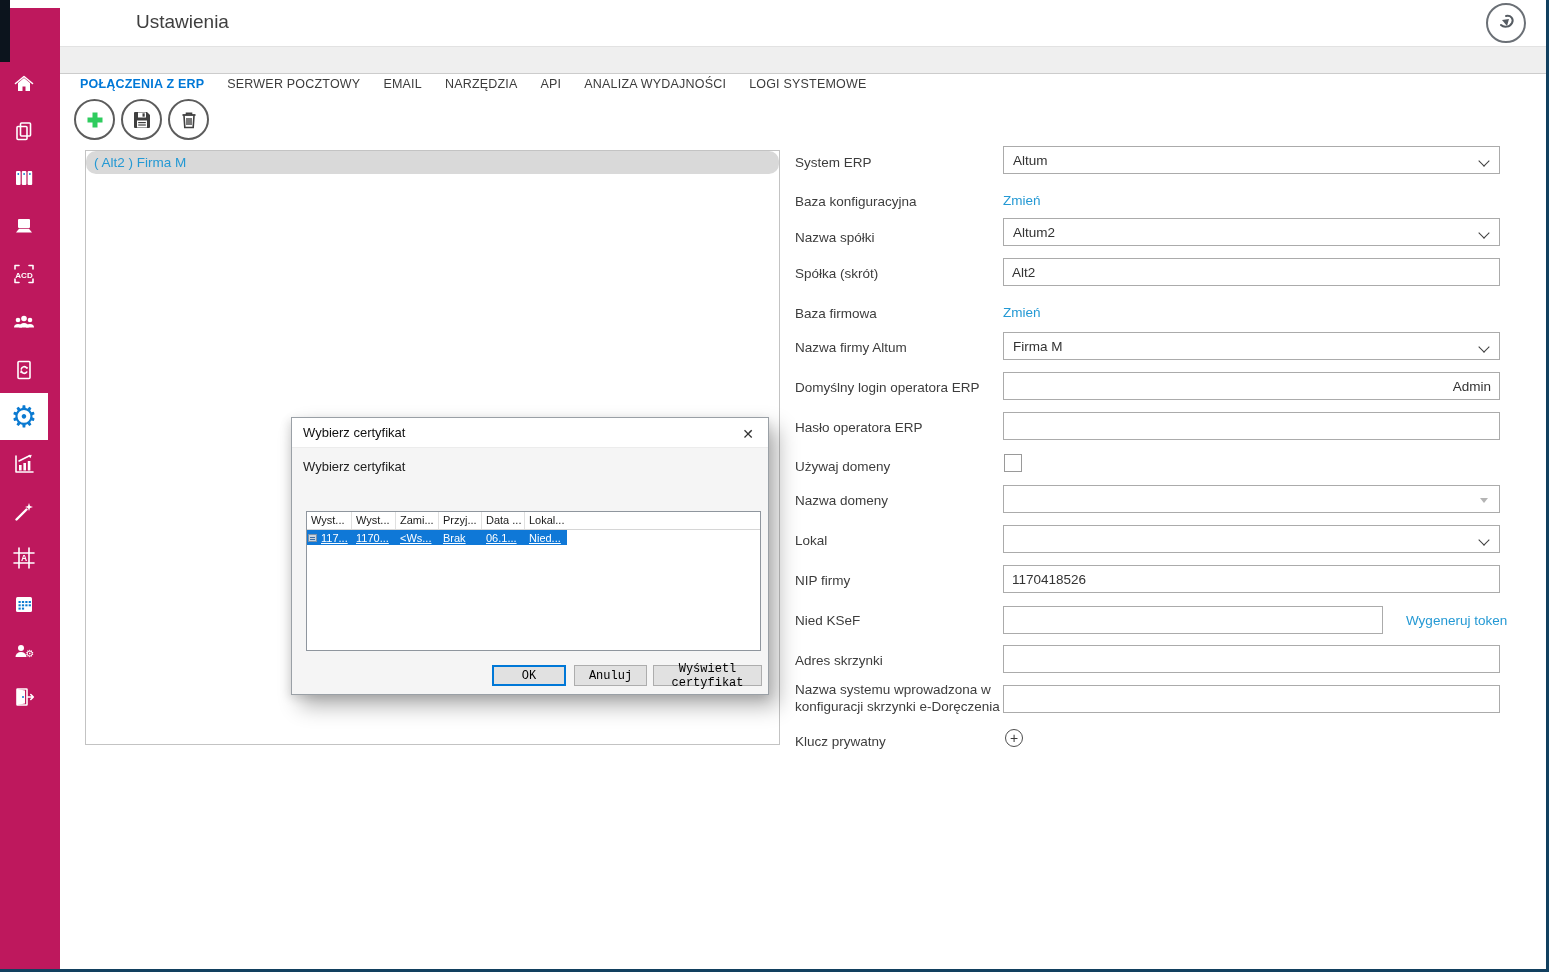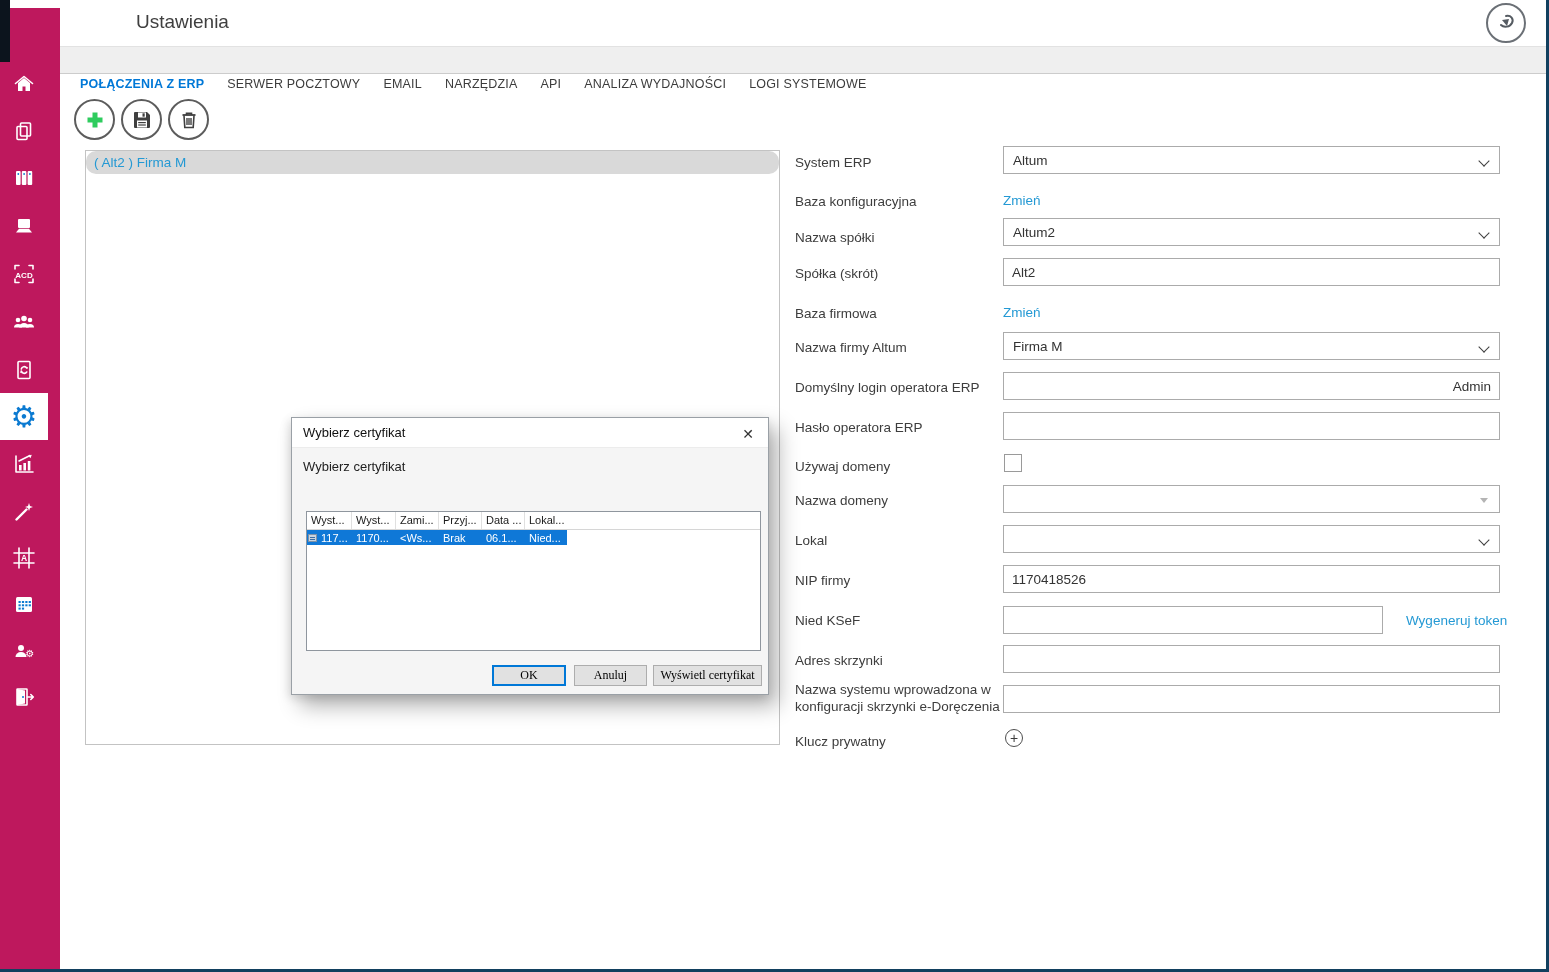--- a/index.html
+++ b/index.html
@@ -67,25 +67,25 @@
   .dlg-title{position:absolute;left:11px;top:7px;font-size:13px;color:#111;}
   .dlg-close{position:absolute;right:8px;top:5px;width:24px;height:22px;display:flex;align-items:center;justify-content:center;
     font-size:14px;color:#333;cursor:pointer;}
   .dlg-label{position:absolute;left:11px;top:41px;font-size:13px;color:#222;}
   .cert-table{position:absolute;left:14px;top:93px;width:455px;height:140px;background:#fff;
     border:1px solid #8f969e;box-sizing:border-box;}
   .ct-header{display:flex;height:17px;border-bottom:1px solid #d6d6d6;}
   .ct-h{font-size:11px;color:#1a1a1a;padding:2px 0 0 4px;box-sizing:border-box;border-right:1px solid #e0e0e0;
     white-space:nowrap;overflow:hidden;cursor:pointer;}
   .ct-row{display:flex;align-items:center;height:15px;width:260px;background:#0f78d7;cursor:pointer;}
-  .ct-c{font-size:11px;color:#fff;padding-left:4px;box-sizing:border-box;white-space:nowrap;overflow:hidden;}
+  .ct-c{font-size:11px;color:#fff;padding-left:4px;box-sizing:border-box;white-space:nowrap;overflow:hidden;text-decoration:underline;}
   .cert-ico{width:9px;height:8px;margin-left:1px;background:#c8d4e0;border:1px solid #7d92a8;box-sizing:border-box;position:relative;}
   .cert-ico::after{content:"";position:absolute;left:1px;top:2px;width:5px;height:1px;background:#3a6ea5;box-shadow:0 2px 0 #3a6ea5;}
   .dlg-btn{position:absolute;top:247px;height:21px;background:#e1e1e1;border:1px solid #adadad;box-sizing:border-box;
-    font-size:12px;color:#000;display:flex;align-items:center;justify-content:center;cursor:pointer;font-family:Liberation Serif, serif;}
+    font-size:12px;color:#000;display:flex;align-items:center;justify-content:center;cursor:pointer;font-family:Liberation Mono, monospace;}
   .dlg-btn.primary{border:2px solid #0078d7;}
 
   svg .s{stroke:#fff;stroke-width:1.6;fill:none;stroke-linecap:round;stroke-linejoin:round;}
   svg .f{fill:#fff;stroke:none;}
 </style>
 </head>
 <body>
 
 <div class="sidebar">
   <div class="sb-item" style="top:52px">

